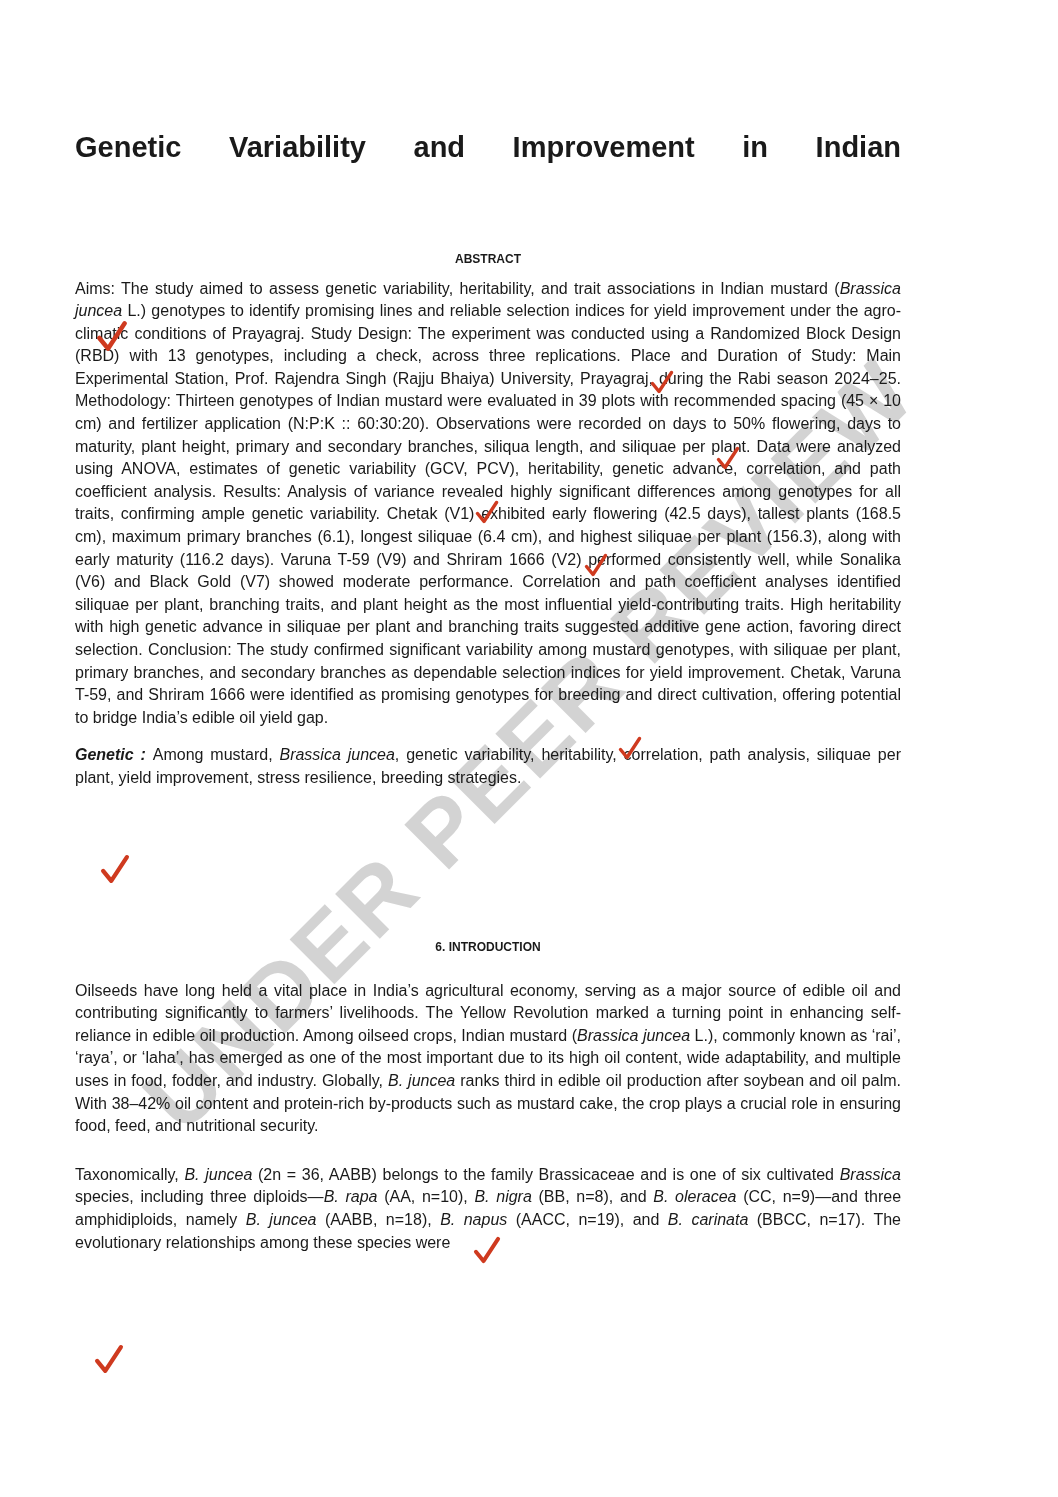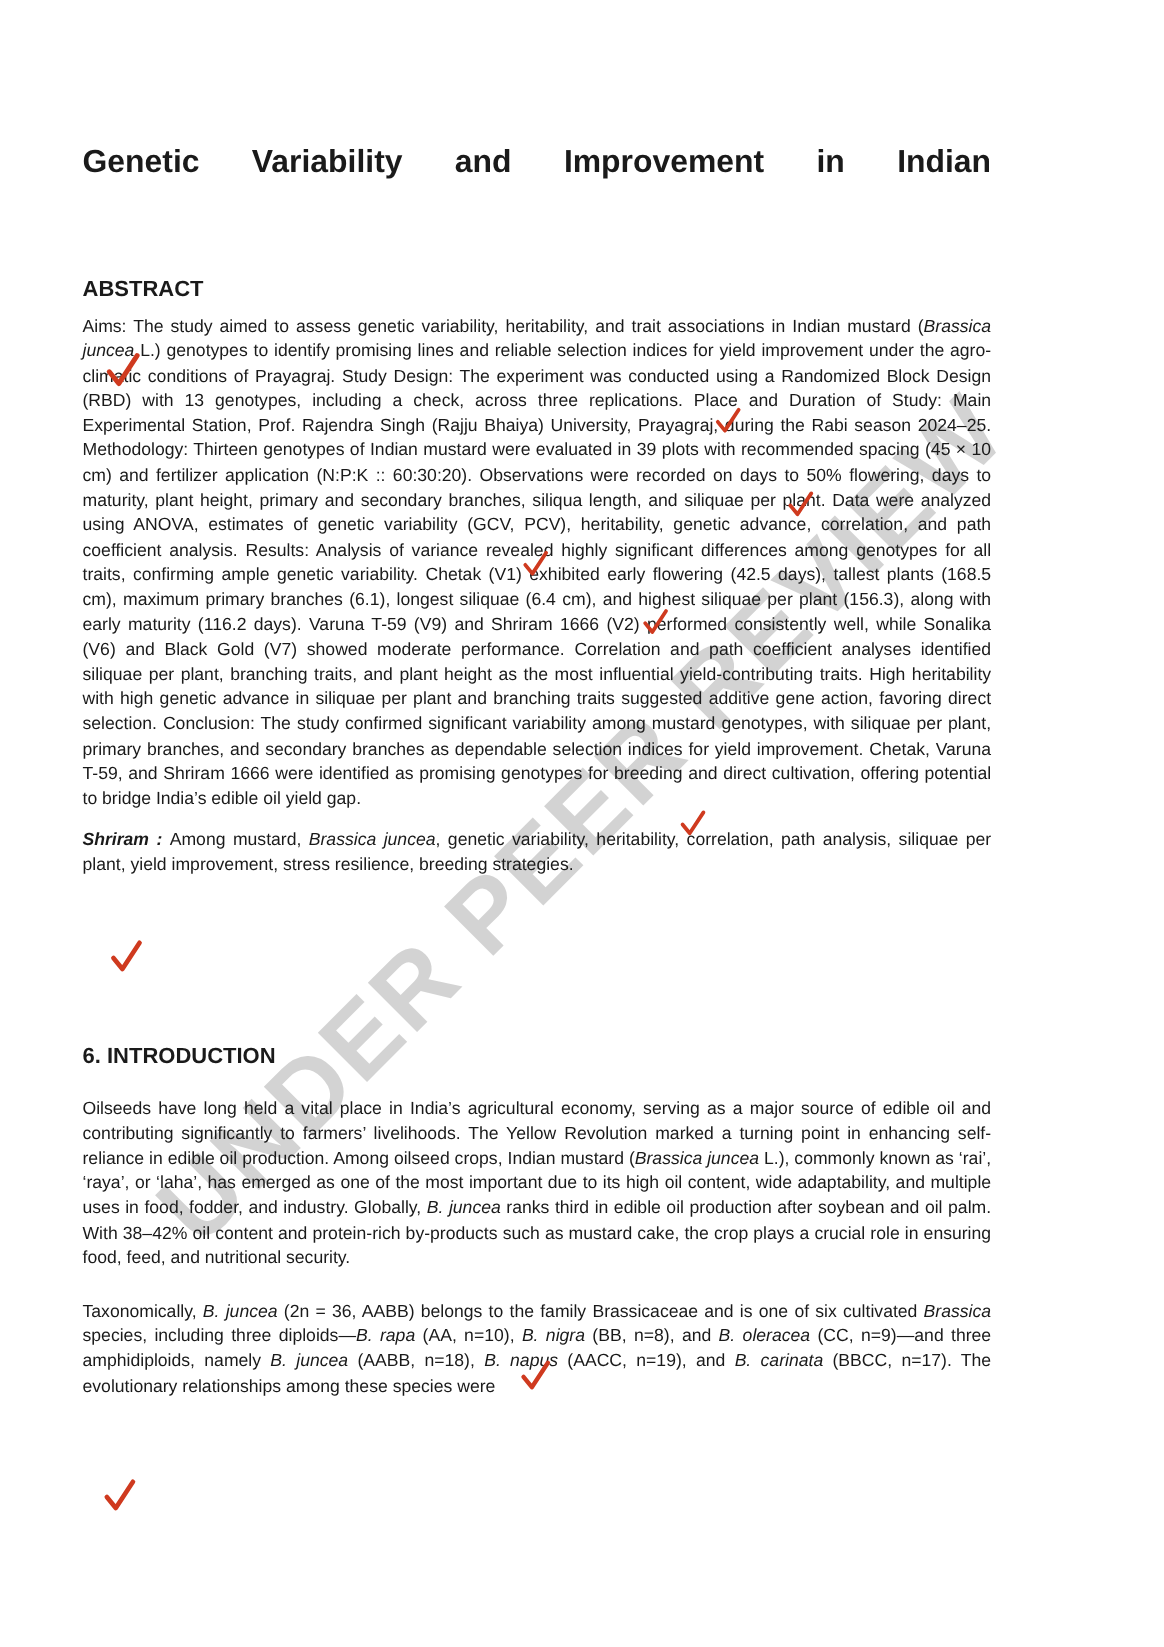--- a/index.html
+++ b/index.html
@@ -33,22 +33,23 @@
   }
   .title {
     margin: 126px 0 0 0;
     font-size: 29px;
     font-weight: bold;
     line-height: 1.5;
   }
   .title-line1 { text-align: justify; text-align-last: justify; }
   .title-line2 { text-align: left; }
   .section-heading {
-    font-size: 20px;
+    font-size: 12px;
     font-weight: bold;
+    text-align: center;
     margin: 0;
   }
   .abstract-heading { margin-top: 82px; }
   .intro-heading   { margin-top: 150px; }
   .body-text {
     font-size: 16px;
     line-height: 22.6px;
     text-align: justify;
     margin: 12px 0 0 0;
   }
@@ -73,21 +74,21 @@
   <div class="content">
 
     <h1 class="title">
       <div class="title-line1"><span>Genetic Variability and Improvement in Indian</span></div>
     </h1>
 
     <h2 class="section-heading abstract-heading">ABSTRACT</h2>
 
     <p class="body-text"><span>Aims: The study aimed to assess genetic variability, heritability, and trait associations in Indian mustard (</span><span style="font-style: italic;">Brassica juncea</span><span> L.) genotypes to identify promising lines and reliable selection indices for yield improvement under the agro-climatic conditions of Prayagraj. Study Design: The experiment was conducted using a Randomized Block Design (RBD) with 13 genotypes, including a check, across three replications. Place and Duration of Study: Main Experimental Station, Prof. Rajendra Singh (Rajju Bhaiya) University, Prayagraj, during the Rabi season 2024–25. Methodology: Thirteen genotypes of Indian mustard were evaluated in 39 plots with recommended spacing (45 × 10 cm) and fertilizer application (N:P:K :: 60:30:20). Observations were recorded on days to 50% flowering, days to maturity, plant height, primary and secondary branches, siliqua length, and siliquae per plant. Data were analyzed using ANOVA, estimates of genetic variability (GCV, PCV), heritability, genetic advance, correlation, and path coefficient analysis. Results: Analysis of variance revealed highly significant differences among genotypes for all traits, confirming ample genetic variability. Chetak (V1) exhibited early flowering (42.5 days), tallest plants (168.5 cm), maximum primary branches (6.1), longest siliquae (6.4 cm), and highest siliquae per plant (156.3), along with early maturity (116.2 days). Varuna T-59 (V9) and Shriram 1666 (V2) performed consistently well, while Sonalika (V6) and Black Gold (V7) showed moderate performance. Correlation and path coefficient analyses identified siliquae per plant, branching traits, and plant height as the most influential yield-contributing traits. High heritability with high genetic advance in siliquae per plant and branching traits suggested additive gene action, favoring direct selection. Conclusion: The study confirmed significant variability among mustard genotypes, with siliquae per plant, primary branches, and secondary branches as dependable selection indices for yield improvement. Chetak, Varuna T-59, and Shriram 1666 were identified as promising genotypes for breeding and direct cultivation, offering potential to bridge India’s edible oil yield gap.</span></p>
 
-    <p class="body-text keywords"><span style="font-style: italic; font-weight: bold;">Shriram : </span><span>Among mustard, </span><span style="font-style: italic;">Brassica juncea</span><span>, genetic variability, heritability, correlation, path analysis, siliquae per plant, yield improvement, stress resilience, breeding strategies.</span></p>
+    <p class="body-text keywords"><span style="font-style: italic; font-weight: bold;">Genetic : </span><span>Among mustard, </span><span style="font-style: italic;">Brassica juncea</span><span>, genetic variability, heritability, correlation, path analysis, siliquae per plant, yield improvement, stress resilience, breeding strategies.</span></p>
 
     <h2 class="section-heading intro-heading">6. INTRODUCTION</h2>
 
     <p class="body-text para-gap"><span>Oilseeds have long held a vital place in India’s agricultural economy, serving as a major source of edible oil and contributing significantly to farmers’ livelihoods. The Yellow Revolution marked a turning point in enhancing self-reliance in edible oil production. Among oilseed crops, Indian mustard (</span><span style="font-style: italic;">Brassica juncea</span><span> L.), commonly known as ‘rai’, ‘raya’, or ‘laha’, has emerged as one of the most important due to its high oil content, wide adaptability, and multiple uses in food, fodder, and industry. Globally, </span><span style="font-style: italic;">B. juncea</span><span> ranks third in edible oil production after soybean and oil palm. With 38–42% oil content and protein-rich by-products such as mustard cake, the crop plays a crucial role in ensuring food, feed, and nutritional security.</span></p>
 
     <p class="body-text para-gap"><span>Taxonomically, </span><span style="font-style: italic;">B. juncea</span><span> (2n = 36, AABB) belongs to the family Brassicaceae and is one of six cultivated </span><span style="font-style: italic;">Brassica</span><span> species, including three diploids—</span><span style="font-style: italic;">B. rapa</span><span> (AA, n=10), </span><span style="font-style: italic;">B. nigra</span><span> (BB, n=8), and </span><span style="font-style: italic;">B. oleracea</span><span> (CC, n=9)—and three amphidiploids, namely </span><span style="font-style: italic;">B. juncea</span><span> (AABB, n=18), </span><span style="font-style: italic;">B. napus</span><span> (AACC, n=19), and </span><span style="font-style: italic;">B. carinata</span><span> (BBCC, n=17). The evolutionary relationships among these species were</span></p>
 
   </div>
 
   <div class="annotation-layer">

